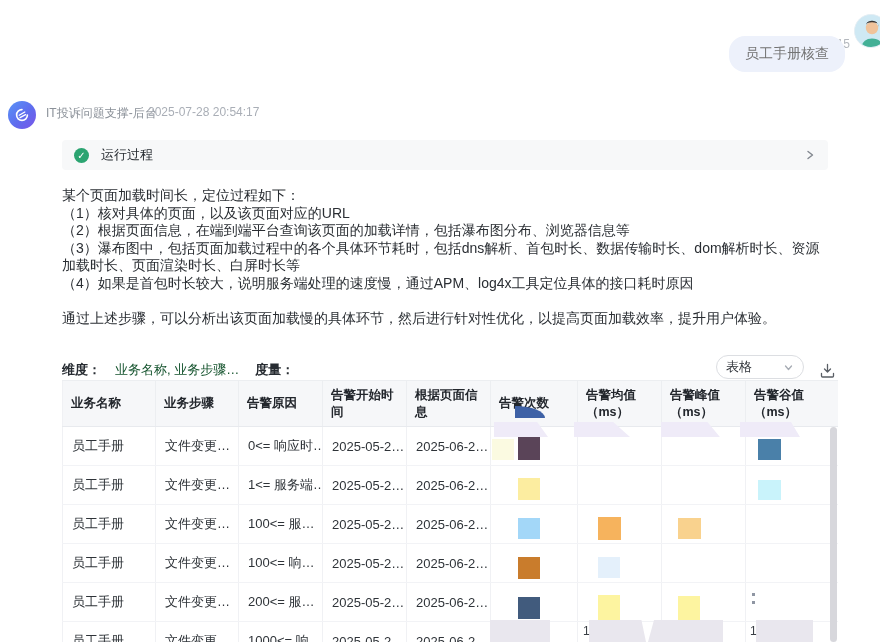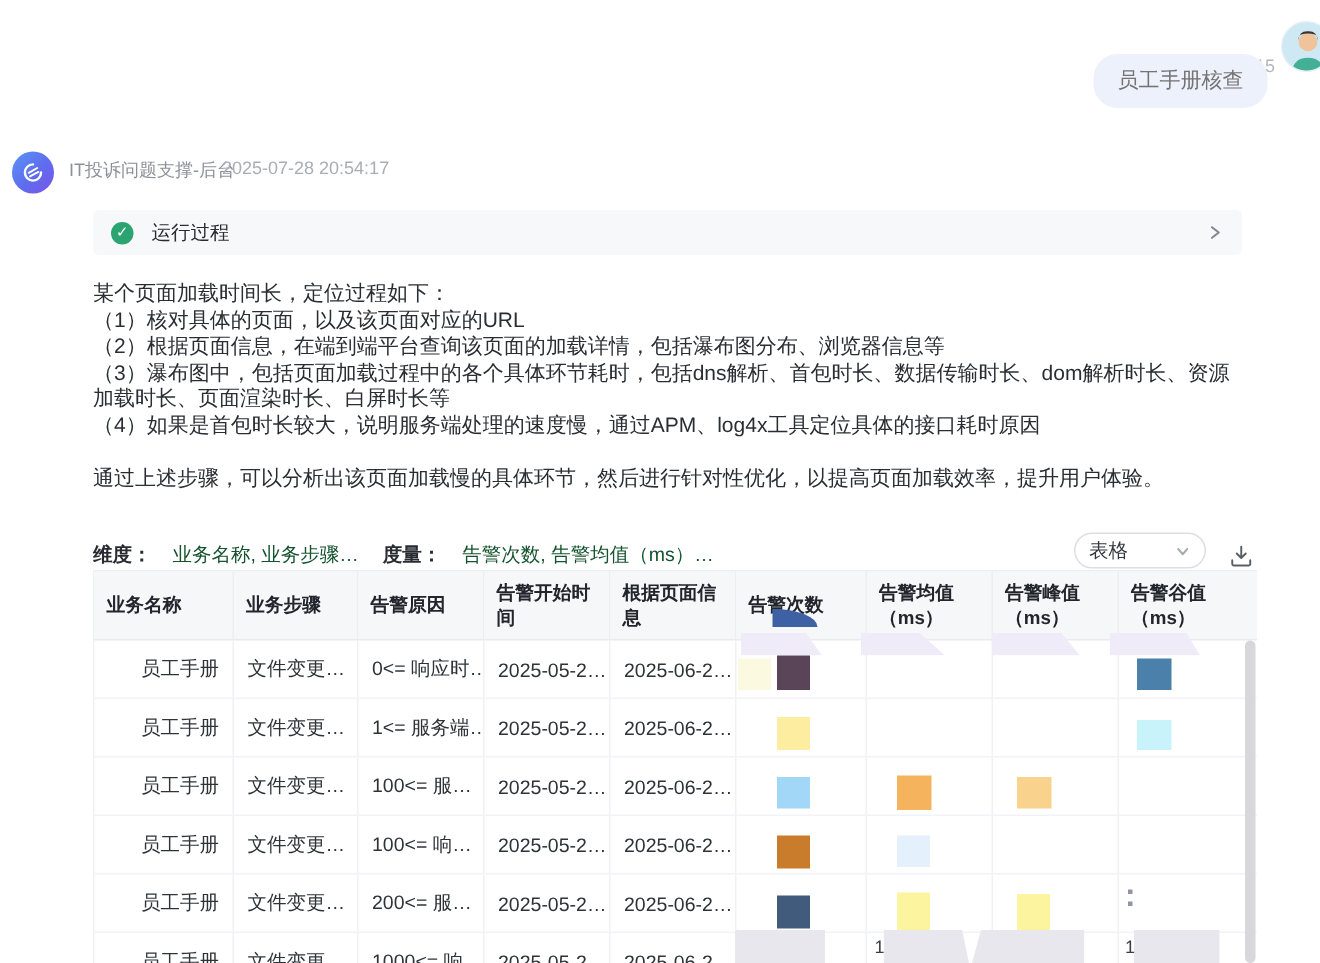--- a/index.html
+++ b/index.html
@@ -78,21 +78,21 @@
   }
   th {
     background:#f6f7f9; font-weight:700; font-size:12.5px; color:#22262c;
     text-align:left; padding:4px 8px; height:46px; vertical-align:middle;
     line-height:1.35; border-right:1px solid #eceef1; border-bottom:1px solid #e8eaee;
     overflow:hidden;
   }
   td {
     font-size:13px; color:#2e3338; padding:0 9px; height:39px;
     border-right:1px solid #f0f1f4; border-bottom:1px solid #f2f3f6;
-    background:#fff; white-space:nowrap; overflow:hidden;text-align:right;
+    background:#fff; white-space:nowrap; overflow:hidden;
   }
   .artifact-layer { position:absolute; inset:0; pointer-events:none; }
   .artifact-block { position:absolute; }
   .artifact-text { position:absolute; font-size:12px; color:#3a3f45; }
   .v-scrollbar {
     position:absolute; left:768px; top:47px; width:7px; height:215px;
     background:#d7d7dc; border-radius:4px;
   }
 </style>
 </head>
@@ -137,21 +137,20 @@
 （2）根据页面信息，在端到端平台查询该页面的加载详情，包括瀑布图分布、浏览器信息等
 （3）瀑布图中，包括页面加载过程中的各个具体环节耗时，包括dns解析、首包时长、数据传输时长、dom解析时长、资源加载时长、页面渲染时长、白屏时长等
 （4）如果是首包时长较大，说明服务端处理的速度慢，通过APM、log4x工具定位具体的接口耗时原因</div>
 <div class="abs msg-summary">通过上述步骤，可以分析出该页面加载慢的具体环节，然后进行针对性优化，以提高页面加载效率，提升用户体验。</div>
 
 <div class="abs query-bar">
   <span class="q-label">维度：</span>
   <span class="q-value">业务名称, 业务步骤…</span>
   <span class="q-gap"></span>
   <span class="q-label">度量：</span>
-  <span class="q-value">告警次数, 告警均值（ms）…</span>
   <div class="view-select">
     <span>表格</span>
     <span class="sel-caret">
       <svg width="11" height="11" viewBox="0 0 11 11">
           <polyline points="2.5,4 5.5,7.5 8.5,4" fill="none" stroke="#a6abb3" stroke-width="1.3" stroke-linecap="round" stroke-linejoin="round"></polyline>
         </svg>
     </span>
   </div>
   <span class="download-btn">
     <svg width="17" height="17" viewBox="0 0 17 17">

